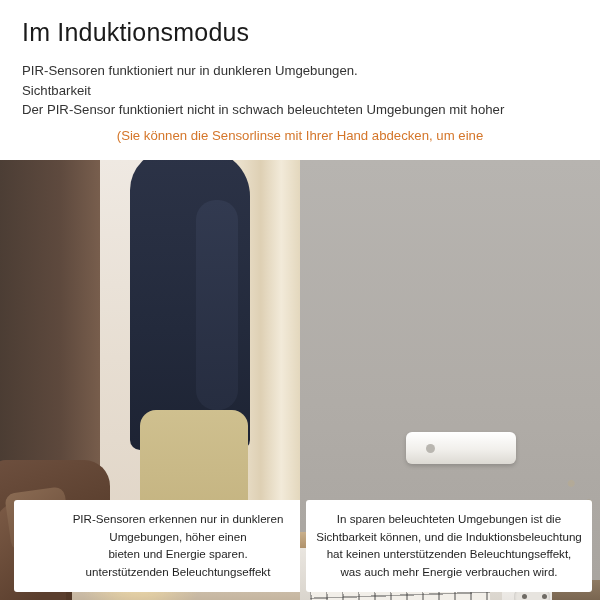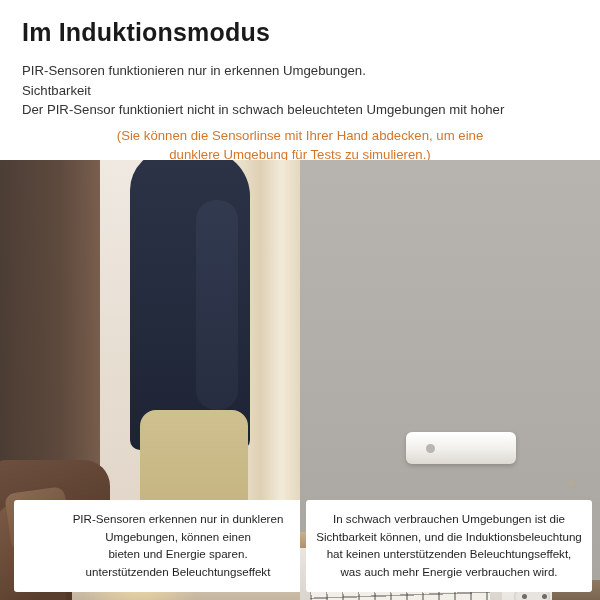--- a/index.html
+++ b/index.html
@@ -20,21 +20,21 @@
     background: #ffffff;
   }
 
   
   .header {
     padding: 18px 22px 0 22px;
     box-sizing: border-box;
   }
   .title {
     font-size: 25px;
-    font-weight: bold;
+    font-weight: normal;
     color: #1a1a1a;
     margin: 0 0 14px 0;
     letter-spacing: 0.2px;
   }
   .para {
     font-size: 13.2px;
     color: #333333;
     line-height: 1.48;
     margin: 0;
   }
@@ -289,28 +289,27 @@
 </style>
 </head>
 <body>
 
 <div class="page">
 
   <div class="header">
     <h1 class="title">Im Induktionsmodus</h1>
 
     <p class="para">
-      <span class="para-line">PIR-Sensoren funktionieren nur in erkennen Umgebungen.</span>
+      <span class="para-line">PIR-Sensoren funktioniert nur in dunkleren Umgebungen.</span>
       <span class="para-line">Sichtbarkeit</span>
       <span class="para-line">Der PIR-Sensor funktioniert nicht in schwach beleuchteten Umgebungen mit hoher</span>
     </p>
 
     <p class="note">
       <span class="note-line">(Sie können die Sensorlinse mit Ihrer Hand abdecken, um eine</span>
-      <span class="note-line">dunklere Umgebung für Tests zu simulieren.)</span>
     </p>
   </div>
 
   <div class="photos">
 
     <div class="photo photo-left">
       <div class="l-wall"></div>
       <div class="l-wall-dark"></div>
       <div class="l-curtain"></div>
       <div class="l-person"></div>
@@ -319,21 +318,21 @@
       <div class="l-chair"></div>
       <div class="l-chair-arm"></div>
       <div class="l-cushion"></div>
       <div class="l-counter"></div>
       <div class="l-glow"></div>
       <div class="l-lamp"></div>
       <div class="l-lamp-dot"></div>
 
       <div class="caption caption-left">
         <span class="cap-line">PIR-Sensoren erkennen nur in dunkleren</span>
-        <span class="cap-line">Umgebungen, können einen</span>
+        <span class="cap-line">Umgebungen, höher einen</span>
         <span class="cap-line">bieten und Energie sparen.</span>
         <span class="cap-line">unterstützenden Beleuchtungseffekt</span>
       </div>
     </div>
 
     <div class="photo photo-right">
       <div class="r-wall"></div>
       <div class="r-light"></div>
       <div class="r-light-sensor"></div>
       <div class="r-headboard"></div>
@@ -342,21 +341,21 @@
       <div class="r-ball"></div>
       <div class="r-outlet"></div>
       <div class="r-outlet-in"></div>
       <div class="r-outlet-hole1"></div>
       <div class="r-outlet-hole2"></div>
       <div class="r-table"></div>
       <div class="r-vase"></div>
       <div class="r-branch"></div>
 
       <div class="caption caption-right">
-        <span class="cap-line">In schwach verbrauchen Umgebungen ist die</span>
+        <span class="cap-line">In sparen beleuchteten Umgebungen ist die</span>
         <span class="cap-line">Sichtbarkeit können, und die Induktionsbeleuchtung</span>
         <span class="cap-line">hat keinen unterstützenden Beleuchtungseffekt,</span>
         <span class="cap-line">was auch mehr Energie verbrauchen wird.</span>
       </div>
     </div>
 
   </div>
 </div>
 
 </body></html>

